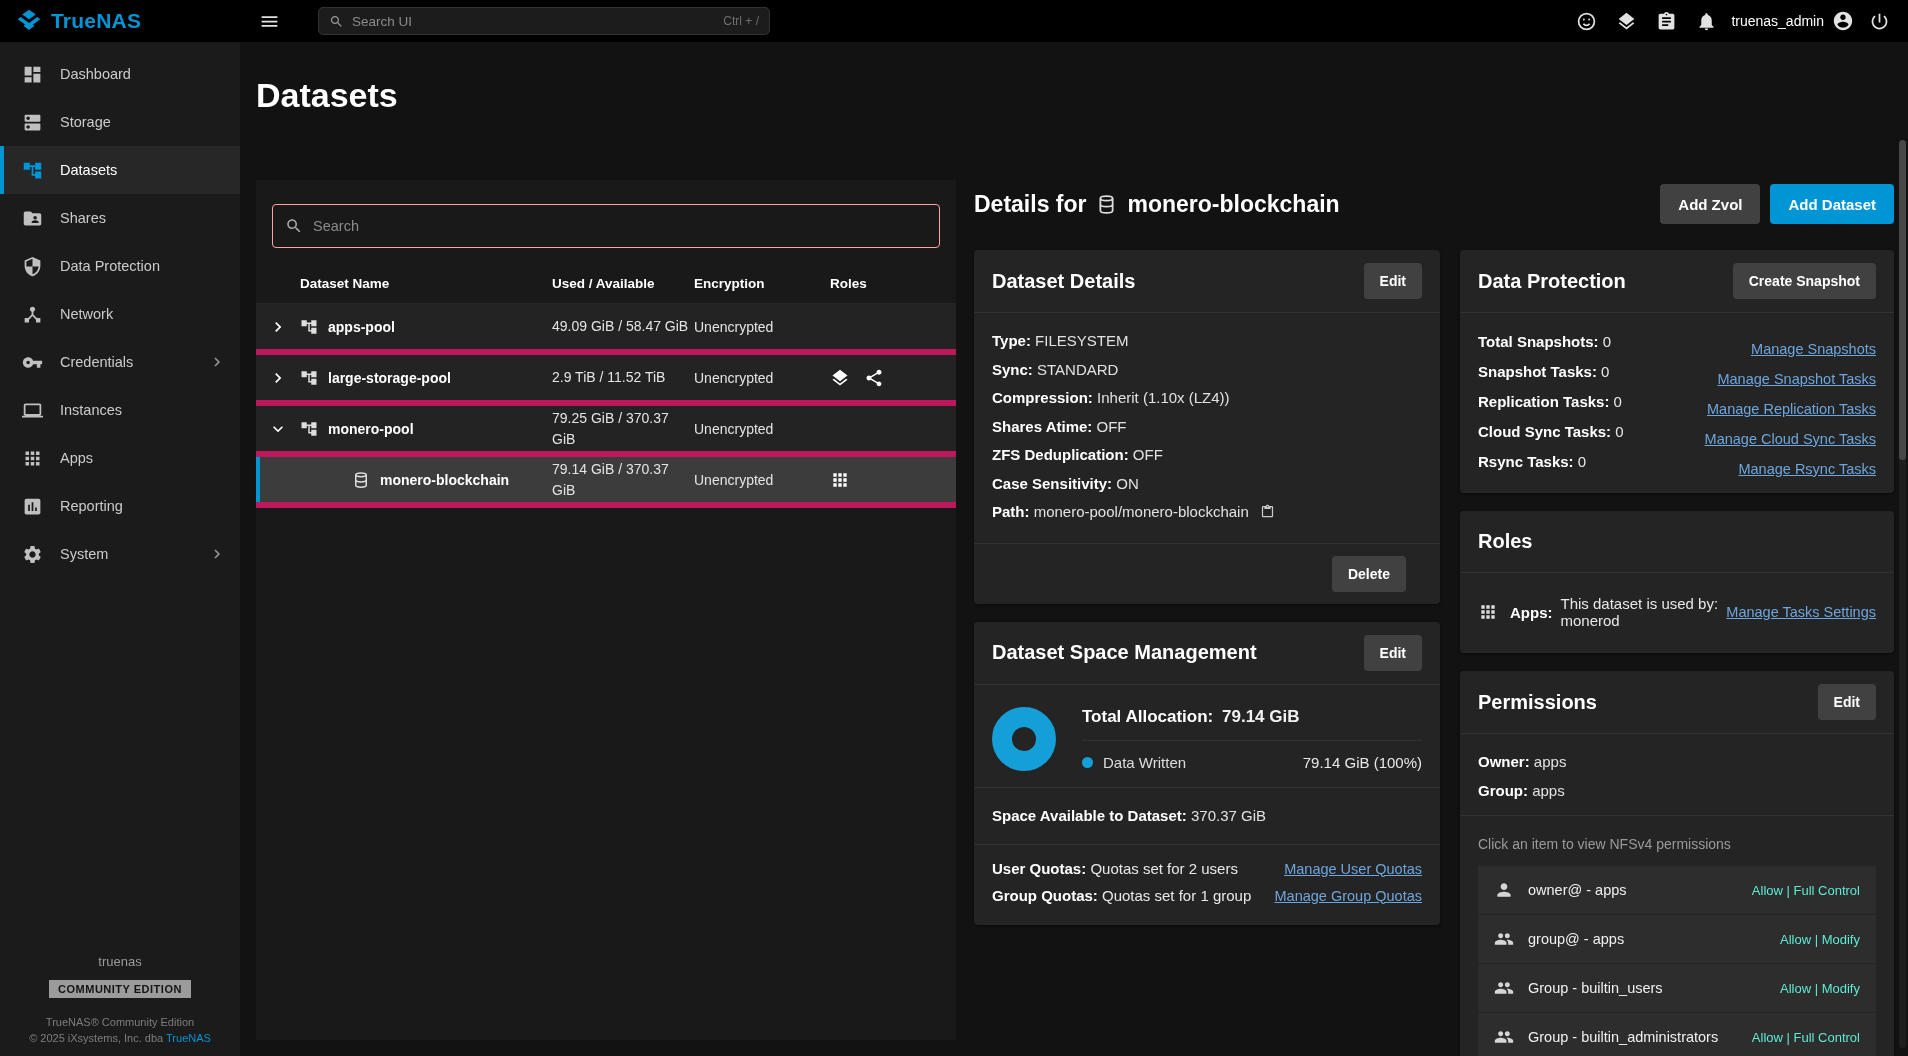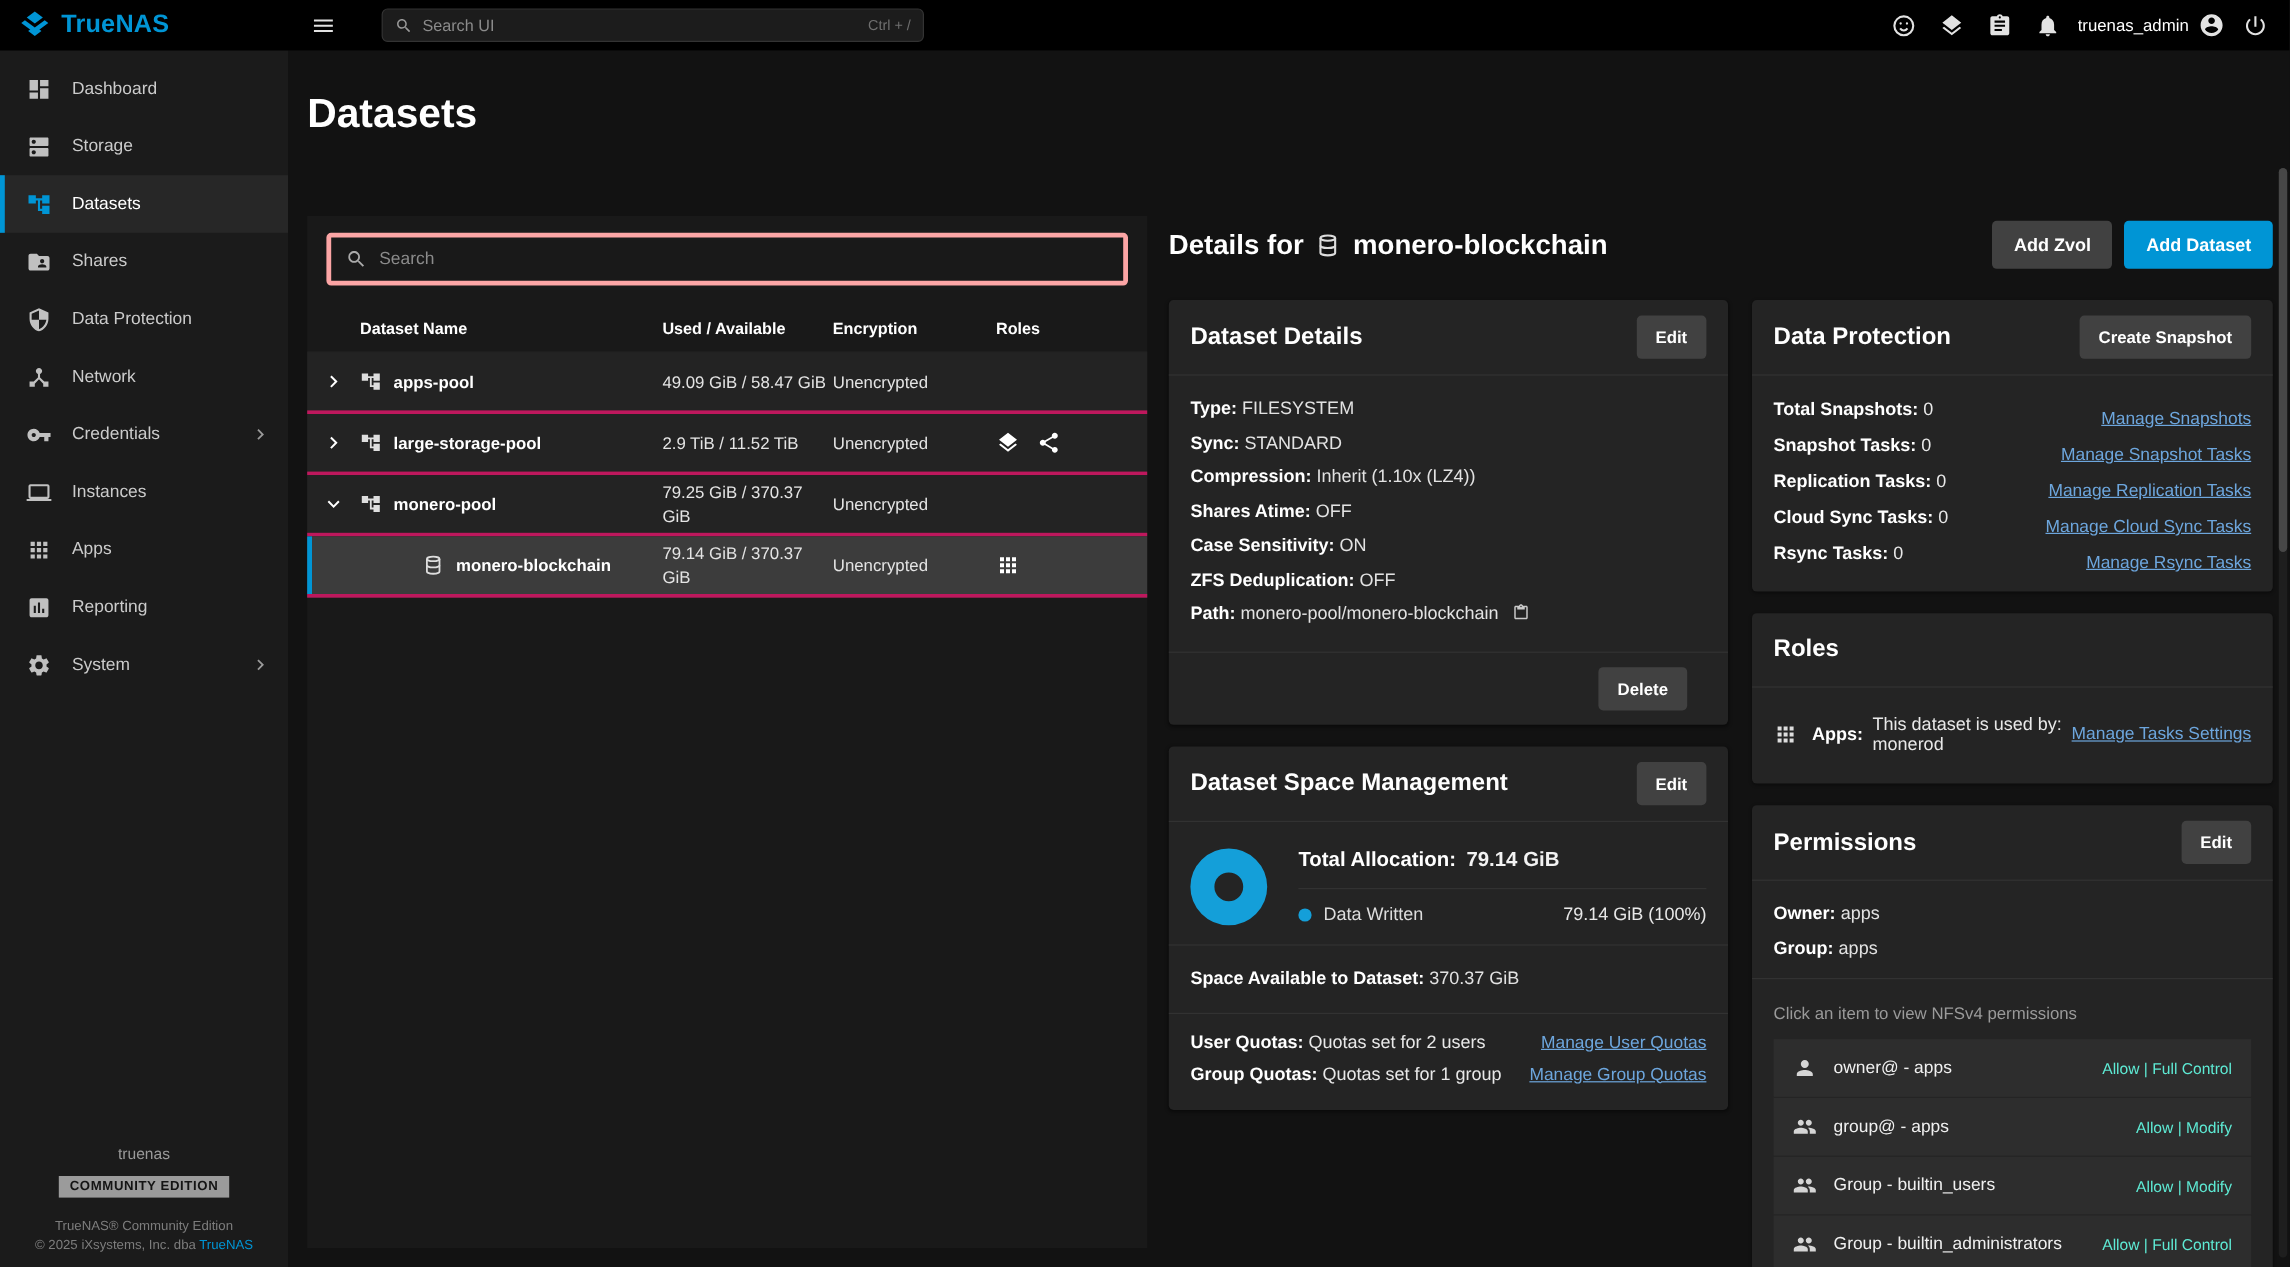--- a/index.html
+++ b/index.html
@@ -53,28 +53,28 @@
   .foot-line{font-size:11px;color:#7d7d7d;margin-top:4px;}
   .foot-link{color:var(--accent);cursor:pointer;}
 
   
   .main{position:absolute;top:42px;left:240px;right:0;bottom:0;overflow:hidden;}
   .page-title{font-size:34px;font-weight:700;color:#fff;margin:34px 0 0 16px;}
   .content{position:absolute;top:138px;bottom:0;left:16px;right:14px;display:flex;gap:18px;align-items:flex-start;}
 
   
   .tree-panel{width:700px;flex:0 0 700px;background:var(--panel);height:calc(100% - 16px);display:flex;flex-direction:column;}
-  .tree-search{margin:14px 16px 16px;height:44px;border:4px solid #fca5a5;border-radius:4px;display:flex;align-items:center;padding:0 12px;gap:10px;}
+  .tree-search{margin:24px 16px 16px;height:44px;border:1px solid #fca5a5;border-radius:4px;display:flex;align-items:center;padding:0 12px;gap:10px;}
   .tree-search .s-icon{color:#aaa;}
   .tree-search .s-icon svg{width:18px;height:18px;}
   .tree-search input{flex:1;background:transparent;border:none;outline:none;color:#ddd;font-size:14.5px;font-family:inherit;}
   .tree-search input::placeholder{color:#8b8b8b;}
   .tree-head,.tree-row{display:grid;grid-template-columns:44px 252px 142px 122px 1fr;align-items:center;}
   .tree-head{height:40px;font-weight:700;font-size:13.5px;color:#fff;border-bottom:1px solid #262626;}
-  .tree-row{min-height:51px;background:var(--row);border-bottom:3px solid #be185d;cursor:pointer;position:relative;}
+  .tree-row{min-height:51px;background:var(--row);border-bottom:6px solid #be185d;cursor:pointer;position:relative;}
   .tree-row.selected{background:#3c3c3c;}
   .tree-row.selected::before{content:'';position:absolute;left:0;top:0;bottom:0;width:4px;background:var(--accent);}
   .cell-expand{display:flex;justify-content:center;color:#fff;}
   .cell-expand svg{width:20px;height:20px;}
   .cell-name{display:flex;align-items:center;gap:10px;font-weight:700;font-size:14px;color:#fff;}
   .cell-name.child{padding-left:52px;}
   .ds-icon{color:#dedede;display:flex;}
   .ds-icon svg{width:18px;height:18px;}
   .cell-used{font-size:14px;color:#e4e4e4;line-height:1.45;}
   .cell-enc{font-size:14px;color:#e4e4e4;}
@@ -473,22 +473,22 @@
           <div class="card">
             <div class="card-head">
               <span class="card-title">Dataset Details</span>
               <button class="btn btn-sm">Edit</button>
             </div>
             <div class="card-body">
               <div class="field"><span class="flabel">Type:</span> <span>FILESYSTEM</span></div>
               <div class="field"><span class="flabel">Sync:</span> <span>STANDARD</span></div>
               <div class="field"><span class="flabel">Compression:</span> <span>Inherit (1.10x (LZ4))</span></div>
               <div class="field"><span class="flabel">Shares Atime:</span> <span>OFF</span></div>
+              <div class="field"><span class="flabel">ZFS Deduplication:</span> <span>OFF</span></div>
               <div class="field"><span class="flabel">Case Sensitivity:</span> <span>ON</span></div>
-              <div class="field"><span class="flabel">ZFS Deduplication:</span> <span>OFF</span></div>
               <div class="field">
                 <span class="flabel">Path:</span>
                 <span>monero-pool/monero-blockchain</span>
                 <span class="copy-icon">
                     <svg viewBox="0 0 24 24" fill="currentColor">
                       <path d="M19 3h-4.18C14.4 1.84 13.3 1 12 1c-1.3 0-2.4.84-2.82 2H5c-1.1 0-2 .9-2 2v14c0 1.1.9 2 2 2h14c1.1 0 2-.9 2-2V5c0-1.1-.9-2-2-2zm-7 0c.55 0 1 .45 1 1s-.45 1-1 1-1-.45-1-1 .45-1 1-1zm7 16H5V5h2v3h10V5h2v14z"></path>
                     </svg>
                   </span>
               </div>
             </div>

